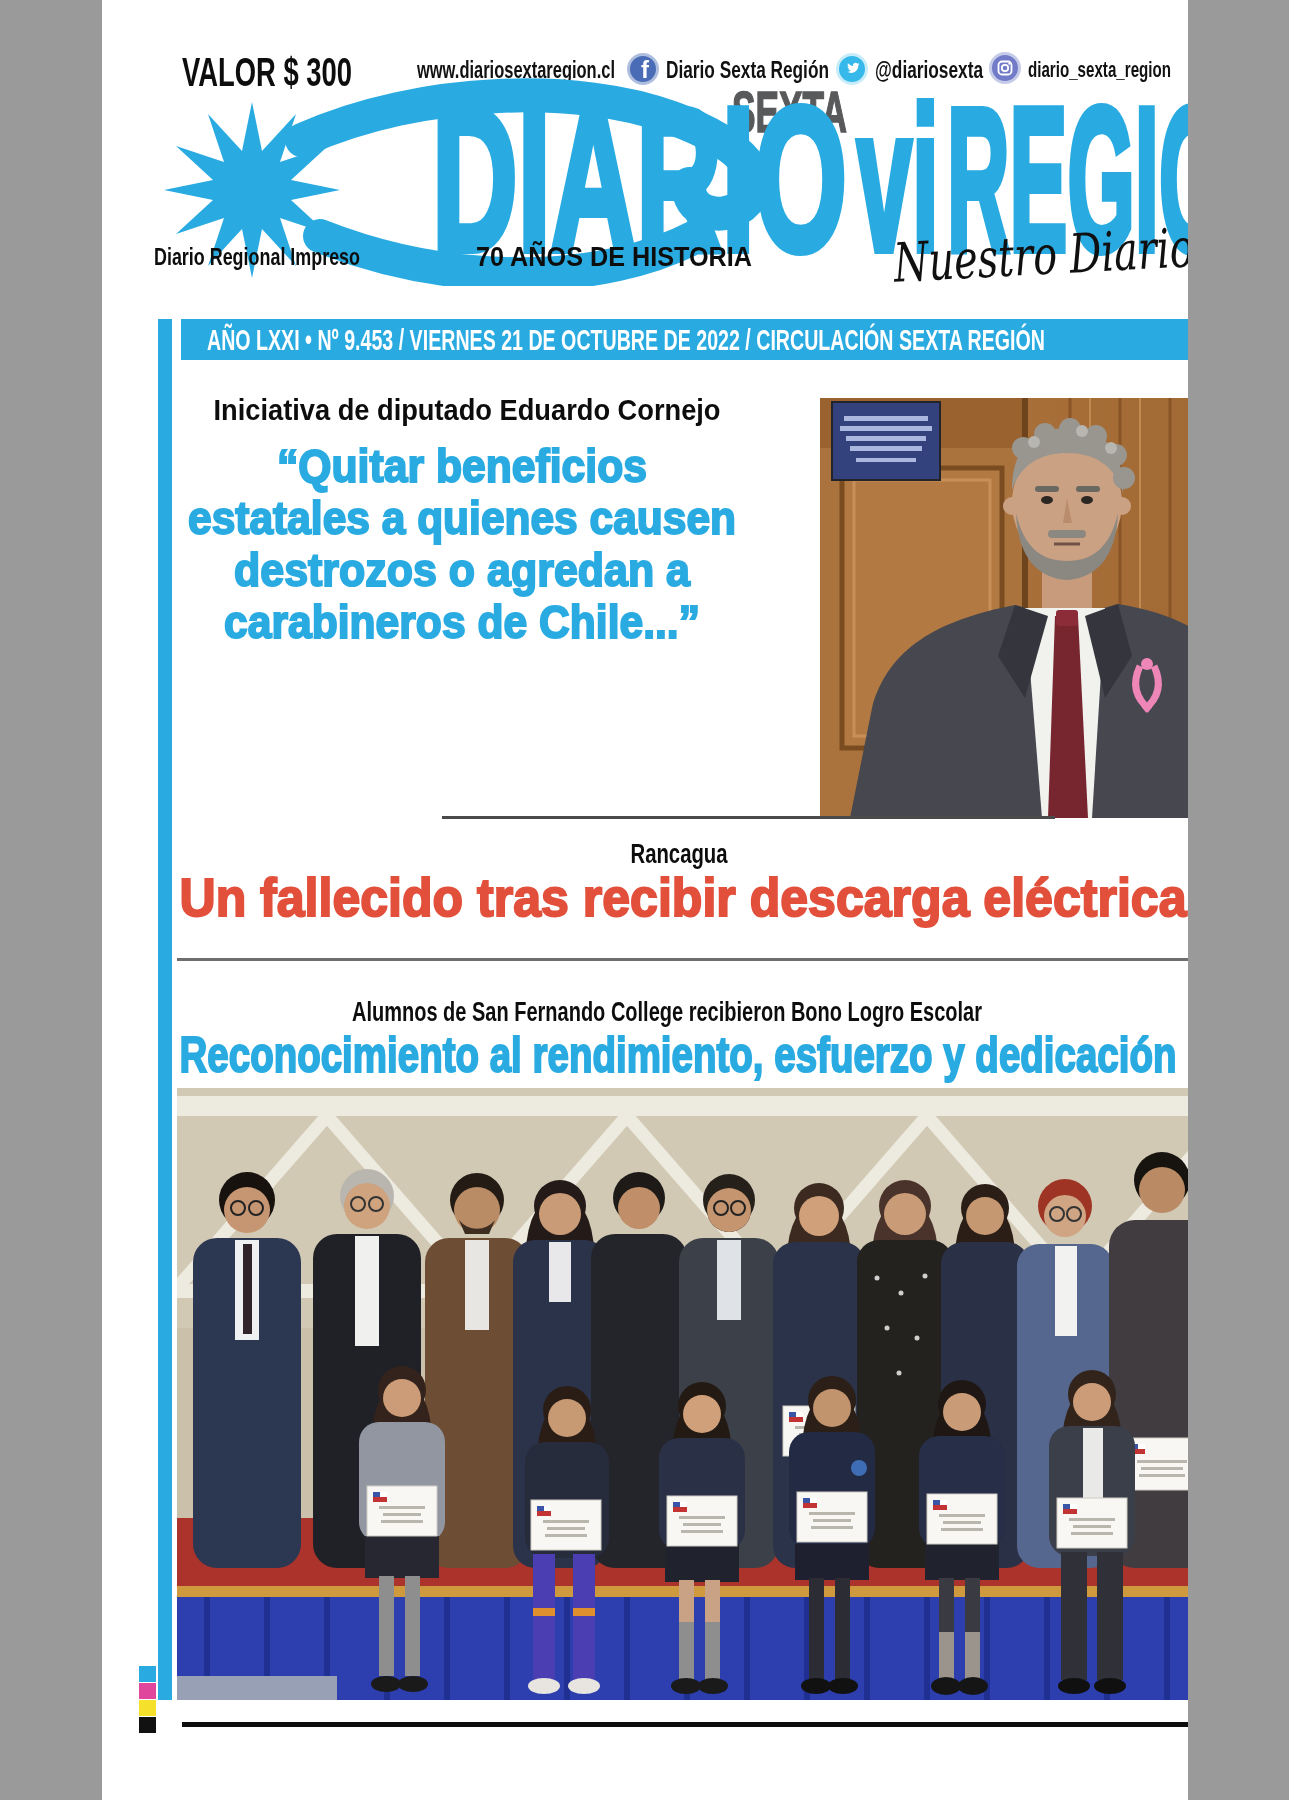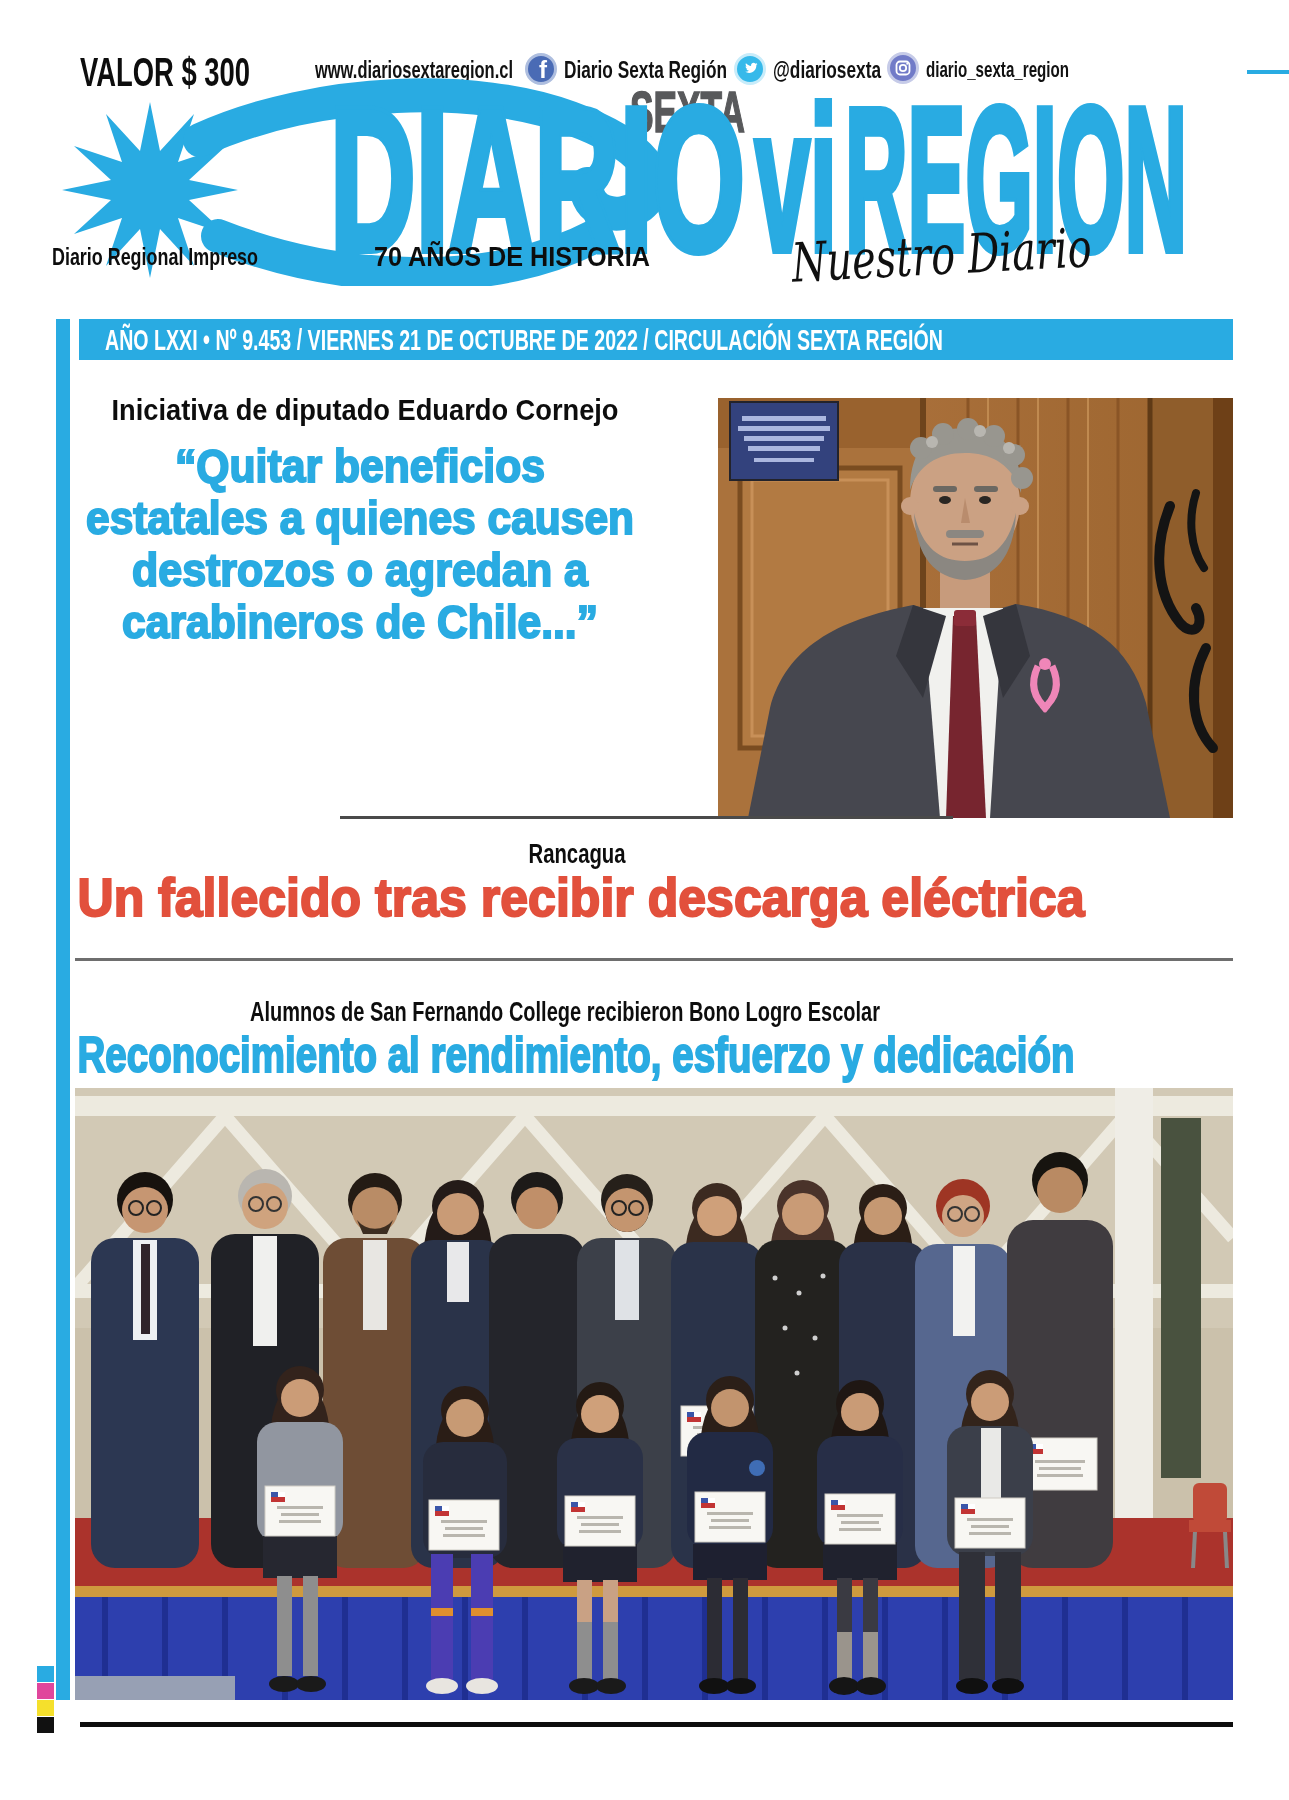--- a/index.html
+++ b/index.html
@@ -2,21 +2,21 @@
 <html style="--brand-cyan: #29abe2; --headline-red: #e2503c; --overline-gray: #58595b; --mark-cyan: #29abe2; --mark-magenta: #e0469c; --mark-yellow: #f5e02c; --mark-black: #111111;"><head>
 <meta charset="utf-8">
 <style>
   :root{
     --brand-cyan:#29abe2;
     --headline-red:#e2503c;
     --overline-gray:#58595b;
     --ink:#0d0d0d;
   }
   html,body{margin:0;padding:0;background:#9a9a9a;}
-  .page{position:relative;width:1289px;height:1800px;background:#ffffff;overflow:hidden;
+  .page{position:relative;width:1086px;height:1800px;background:#ffffff;overflow:hidden;
         font-family:"Liberation Sans",sans-serif;margin:0 auto;}
   .abs{position:absolute;}
   svg text{font-family:"Liberation Sans",sans-serif;font-weight:bold;}
   svg text.script{font-family:"DejaVu Serif",serif;font-weight:normal;font-style:italic;}
   .rule{position:absolute;}
   .cyan{background:var(--brand-cyan);}
 </style>
 </head>
 <body>
 

